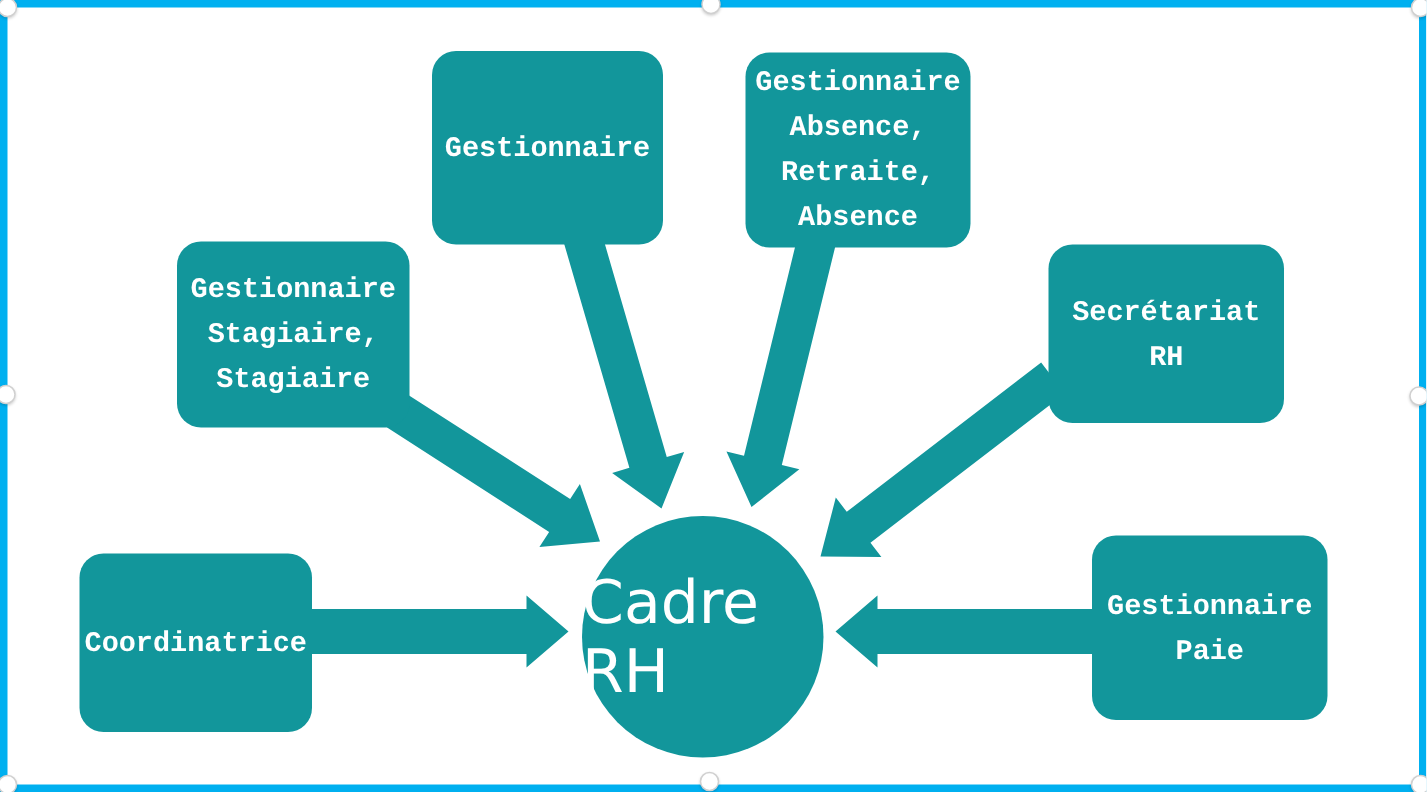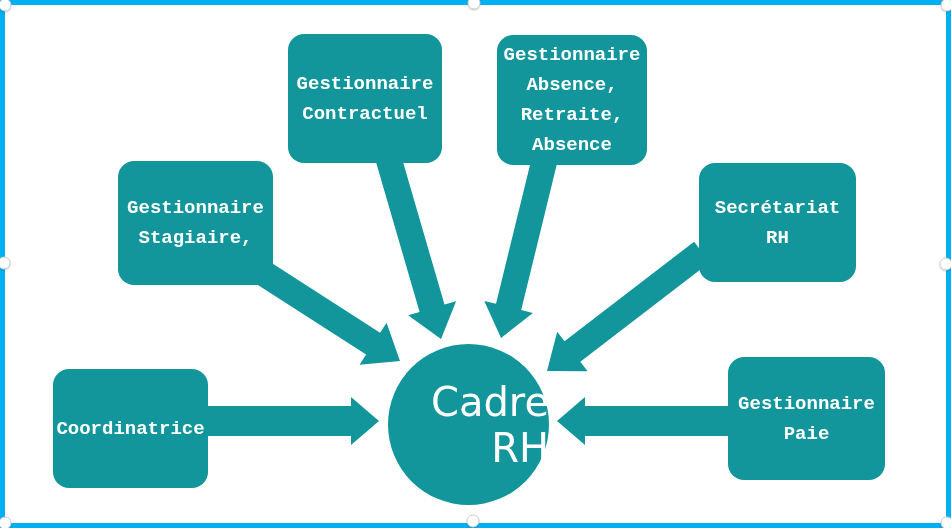--- a/index.html
+++ b/index.html
@@ -35,21 +35,21 @@
     font-family:Liberation Mono, monospace;
   }
   
   #center-circle{
     position:absolute;
     left:388px;top:344px;width:161px;height:161px;
     border-radius:50%;
     background:var(--teal,#12969B);
     color:#fff;
     display:flex;flex-direction:column;
-    align-items:flex-end;justify-content:center;
+    align-items:flex-start;justify-content:center;
     text-align:center;
     font-size:40px;
     font-weight:normal;
     line-height:46px;
   }
   
   #box-contractuel{left:288px;top:34px;width:154px;height:129px;}
   #box-absence{left:497px;top:35px;width:150px;height:130px;}
   #box-formation{left:118px;top:161px;width:155px;height:124px;}
   #box-secretariat{left:663px;top:163px;width:157px;height:119px;margin-left:36px;}
@@ -76,33 +76,33 @@
       <polygon points="233.0,268.9 366.1,354.6 359.6,364.7 400.0,361.0 386.6,322.7 380.1,332.7 247.0,247.1" fill="#12969B"></polygon>
       <polygon points="373.5,153.6 419.6,311.9 408.1,315.3 441.0,339.0 456.1,301.3 444.5,304.6 398.5,146.4" fill="#12969B"></polygon>
       <polygon points="534.4,146.9 496.0,303.8 484.3,301.0 501.0,338.0 532.9,312.9 521.2,310.0 559.6,153.1" fill="#12969B"></polygon>
       <polygon points="694.1,241.7 564.5,341.2 557.2,331.7 547.0,371.0 587.6,371.3 580.3,361.8 709.9,262.3" fill="#12969B"></polygon>
       <polygon points="200.0,436.0 351.0,436.0 351.0,445.0 379.0,421.0 351.0,397.0 351.0,406.0 200.0,406.0" fill="#12969B"></polygon>
       <polygon points="746.0,406.0 585.0,406.0 585.0,397.0 557.0,421.0 585.0,445.0 585.0,436.0 746.0,436.0" fill="#12969B"></polygon>
     </svg>
 
   <div class="node" id="box-contractuel">
     <div>Gestionnaire</div>
-    <div>Contractuel</div>
   </div>
 
   <div class="node" id="box-absence">
     <div>Gestionnaire</div>
     <div>Absence,</div>
     <div>Retraite,</div>
     <div>Absence</div>
   </div>
 
   <div class="node" id="box-formation">
     <div>Gestionnaire</div>
     <div>Stagiaire,</div>
+    <div>Stagiaire</div>
   </div>
 
   <div class="node" id="box-secretariat">
     <div>Secrétariat</div>
     <div>RH</div>
   </div>
 
   <div class="node" id="box-coordinatrice">
     <div>Coordinatrice</div>
   </div>

